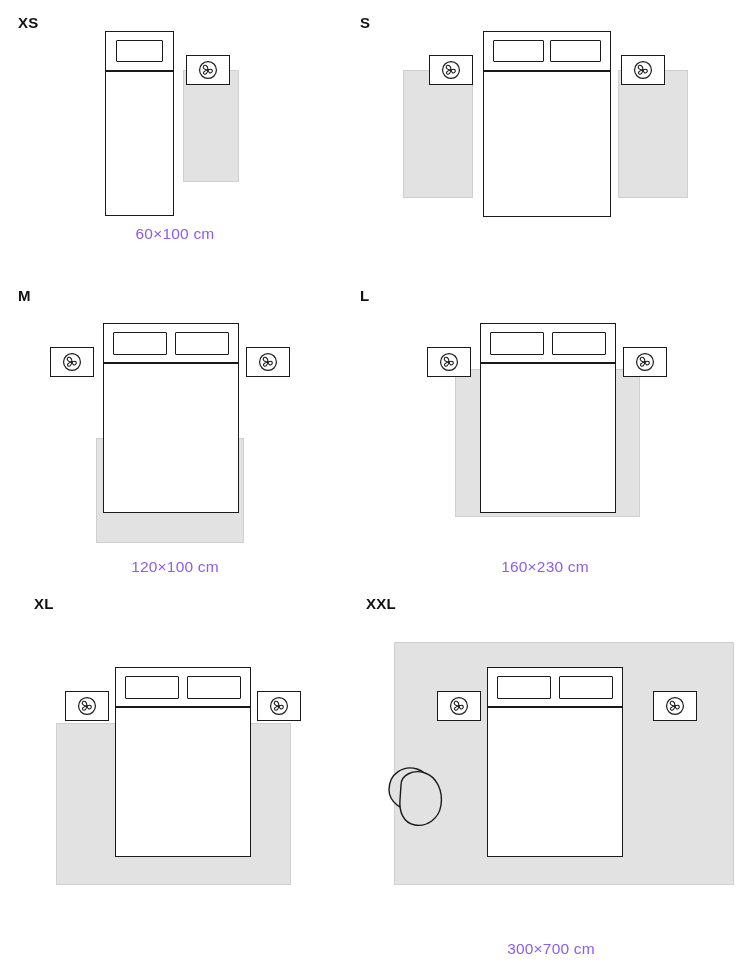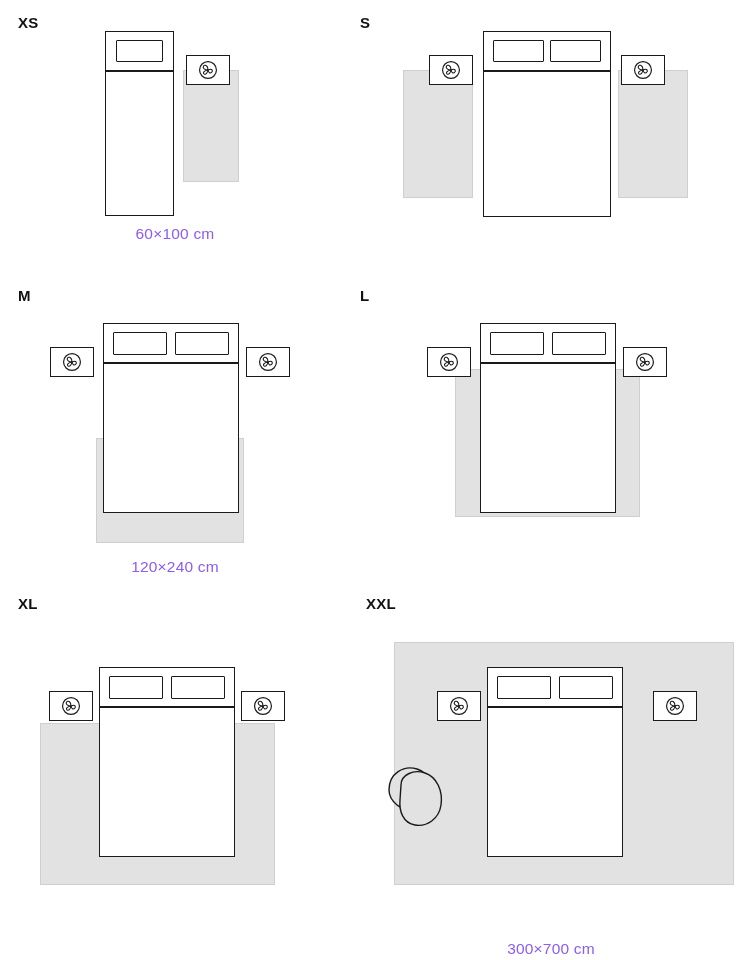--- a/index.html
+++ b/index.html
@@ -180,21 +180,21 @@
         <span class="lamp-icon">
           <svg viewBox="0 0 24 24" width="22" height="22">
             <circle cx="12" cy="12" r="9.2" fill="none" stroke="#1a1a1a" stroke-width="1.3"></circle>
             <path d="M12 12 C12 6.5 8.2 5.6 7.0 8.0 C5.9 10.2 8.6 12 12 12 Z" fill="none" stroke="#1a1a1a" stroke-width="1.2"></path>
             <path d="M12 12 C16.8 9.6 17.6 13.0 15.9 14.6 C14.3 16.2 12.6 14.8 12 12 Z" fill="none" stroke="#1a1a1a" stroke-width="1.2"></path>
             <path d="M12 12 C11.4 15.6 9.2 17.6 7.6 16.2 C6.1 14.8 8.0 12.6 12 12 Z" fill="none" stroke="#1a1a1a" stroke-width="1.2"></path>
           </svg>
         </span>
       </div>
     </div>
-    <div class="dim-label" style="left:0;top:283px;">120×240 cm</div>
+    <div class="dim-label" style="left:0;top:283px;">120×100 cm</div>
   </div>
 
   <div class="cell" style="left:350px;top:275px;width:390px;height:310px;">
     <div class="size-label" style="left:10px;top:12px;">L</div>
     <div class="stage" style="left:0;top:30px;width:390px;height:235px;">
 
       <div class="rug" style="left:105px;top:64px;width:185px;height:148px;"></div>
 
       <div class="headboard" style="left:130px;top:18px;width:136px;height:40px;"></div>
       <div class="pillow" style="left:140px;top:27px;width:54px;height:23px;"></div>
@@ -216,23 +216,24 @@
         <span class="lamp-icon">
           <svg viewBox="0 0 24 24" width="22" height="22">
             <circle cx="12" cy="12" r="9.2" fill="none" stroke="#1a1a1a" stroke-width="1.3"></circle>
             <path d="M12 12 C12 6.5 8.2 5.6 7.0 8.0 C5.9 10.2 8.6 12 12 12 Z" fill="none" stroke="#1a1a1a" stroke-width="1.2"></path>
             <path d="M12 12 C16.8 9.6 17.6 13.0 15.9 14.6 C14.3 16.2 12.6 14.8 12 12 Z" fill="none" stroke="#1a1a1a" stroke-width="1.2"></path>
             <path d="M12 12 C11.4 15.6 9.2 17.6 7.6 16.2 C6.1 14.8 8.0 12.6 12 12 Z" fill="none" stroke="#1a1a1a" stroke-width="1.2"></path>
           </svg>
         </span>
       </div>
     </div>
-  </div>
-
-  <div class="cell" style="left:0;top:585px;width:350px;height:375px;">
+    <div class="dim-label" style="left:0;top:283px;">160×230 cm</div>
+  </div>
+
+  <div class="cell" style="left:16px;top:585px;width:350px;height:375px;">
     <div class="size-label" style="left:18px;top:10px;">XL</div>
     <div class="stage" style="left:0;top:45px;width:350px;height:275px;">
 
       <div class="rug" style="left:40px;top:93px;width:235px;height:162px;"></div>
 
       <div class="headboard" style="left:99px;top:37px;width:136px;height:40px;"></div>
       <div class="pillow" style="left:109px;top:46px;width:54px;height:23px;"></div>
       <div class="pillow" style="left:171px;top:46px;width:54px;height:23px;"></div>
 
       <div class="bed" style="left:99px;top:77px;width:136px;height:150px;"></div>

